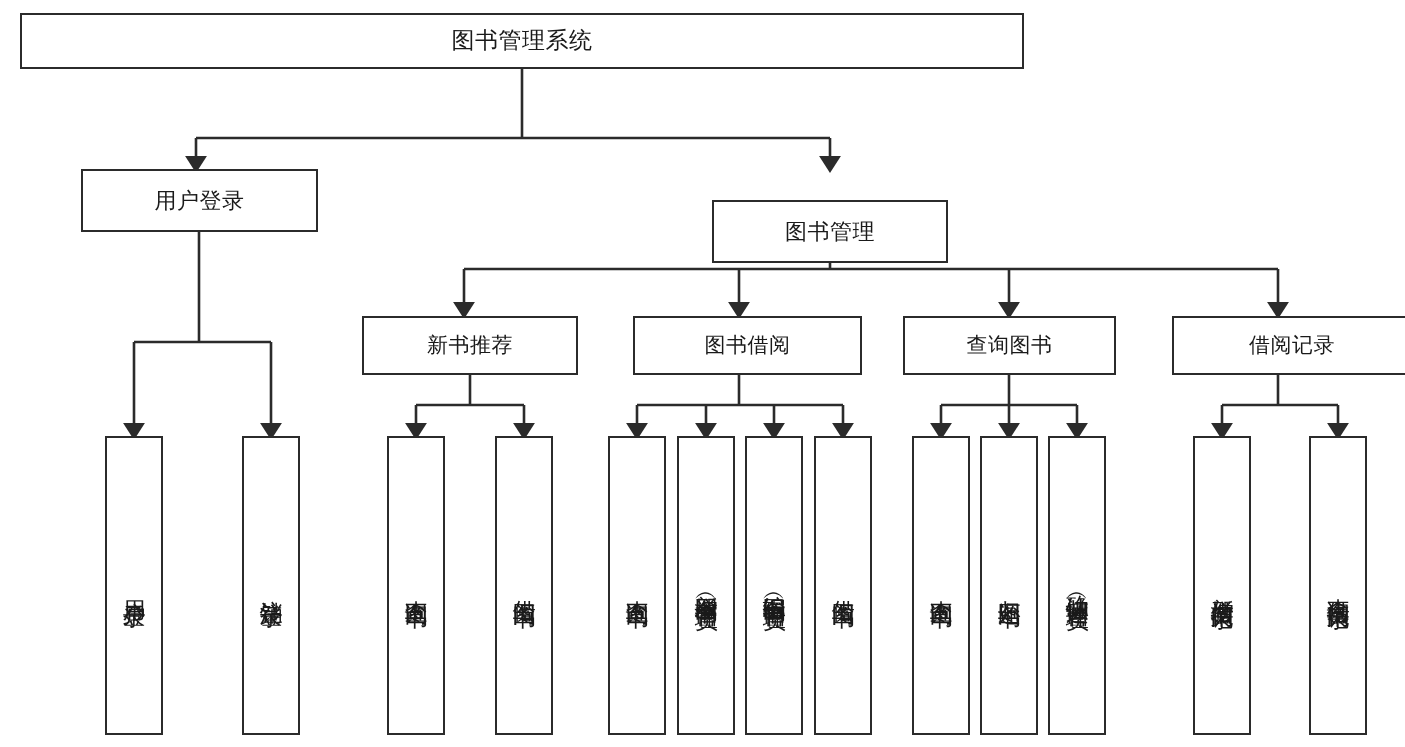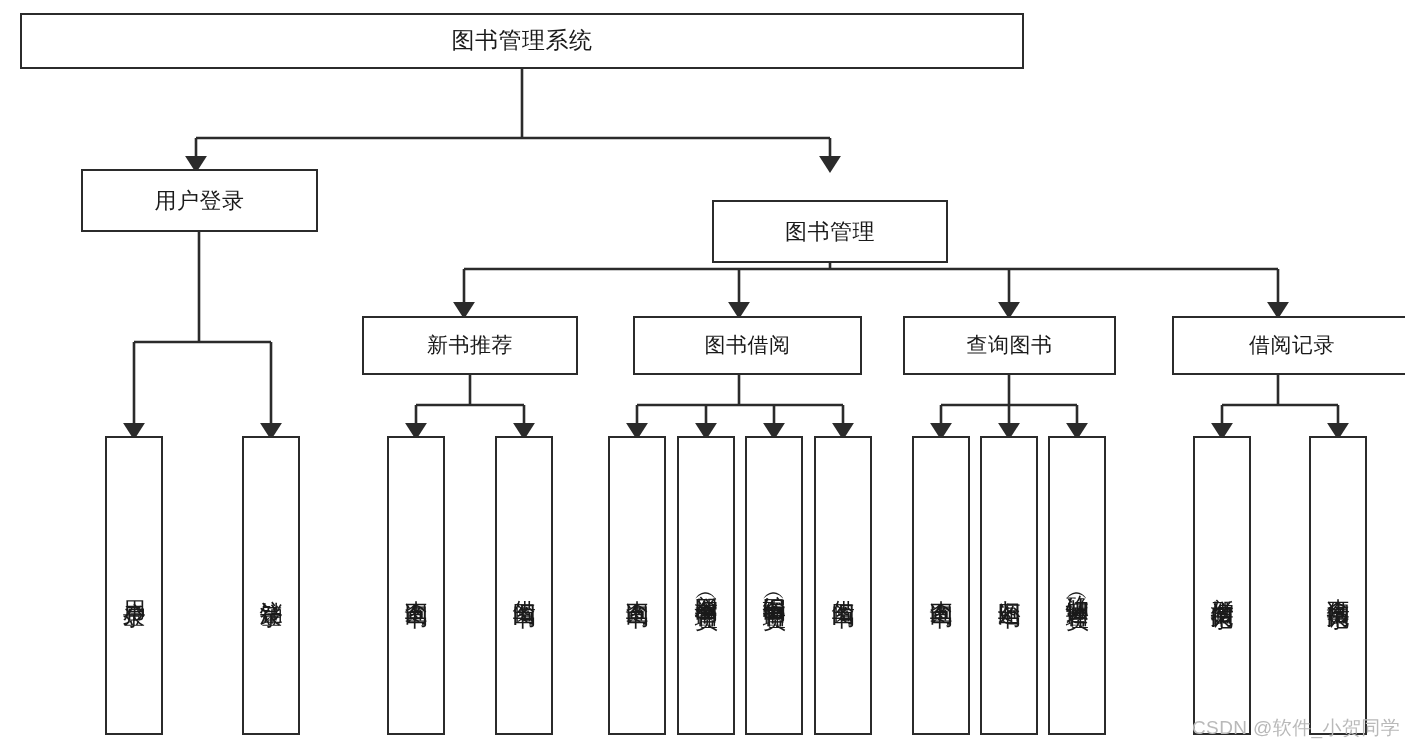--- a/index.html
+++ b/index.html
@@ -192,15 +192,14 @@
     <span class="node-label">确认归还（管理员）</span>
   </div>
 
   <div class="node node-leaf" style="left:1193px; top:436px; width:58px; height:299px;">
     <span class="node-label">新增借阅记录</span>
   </div>
   <div class="node node-leaf" style="left:1309px; top:436px; width:58px; height:299px;">
     <span class="node-label">查询借阅记录</span>
   </div>
 
-  <div id="watermark">CSDN @软件_小贺同学</div>
 
 </div>
 
 </body></html>

